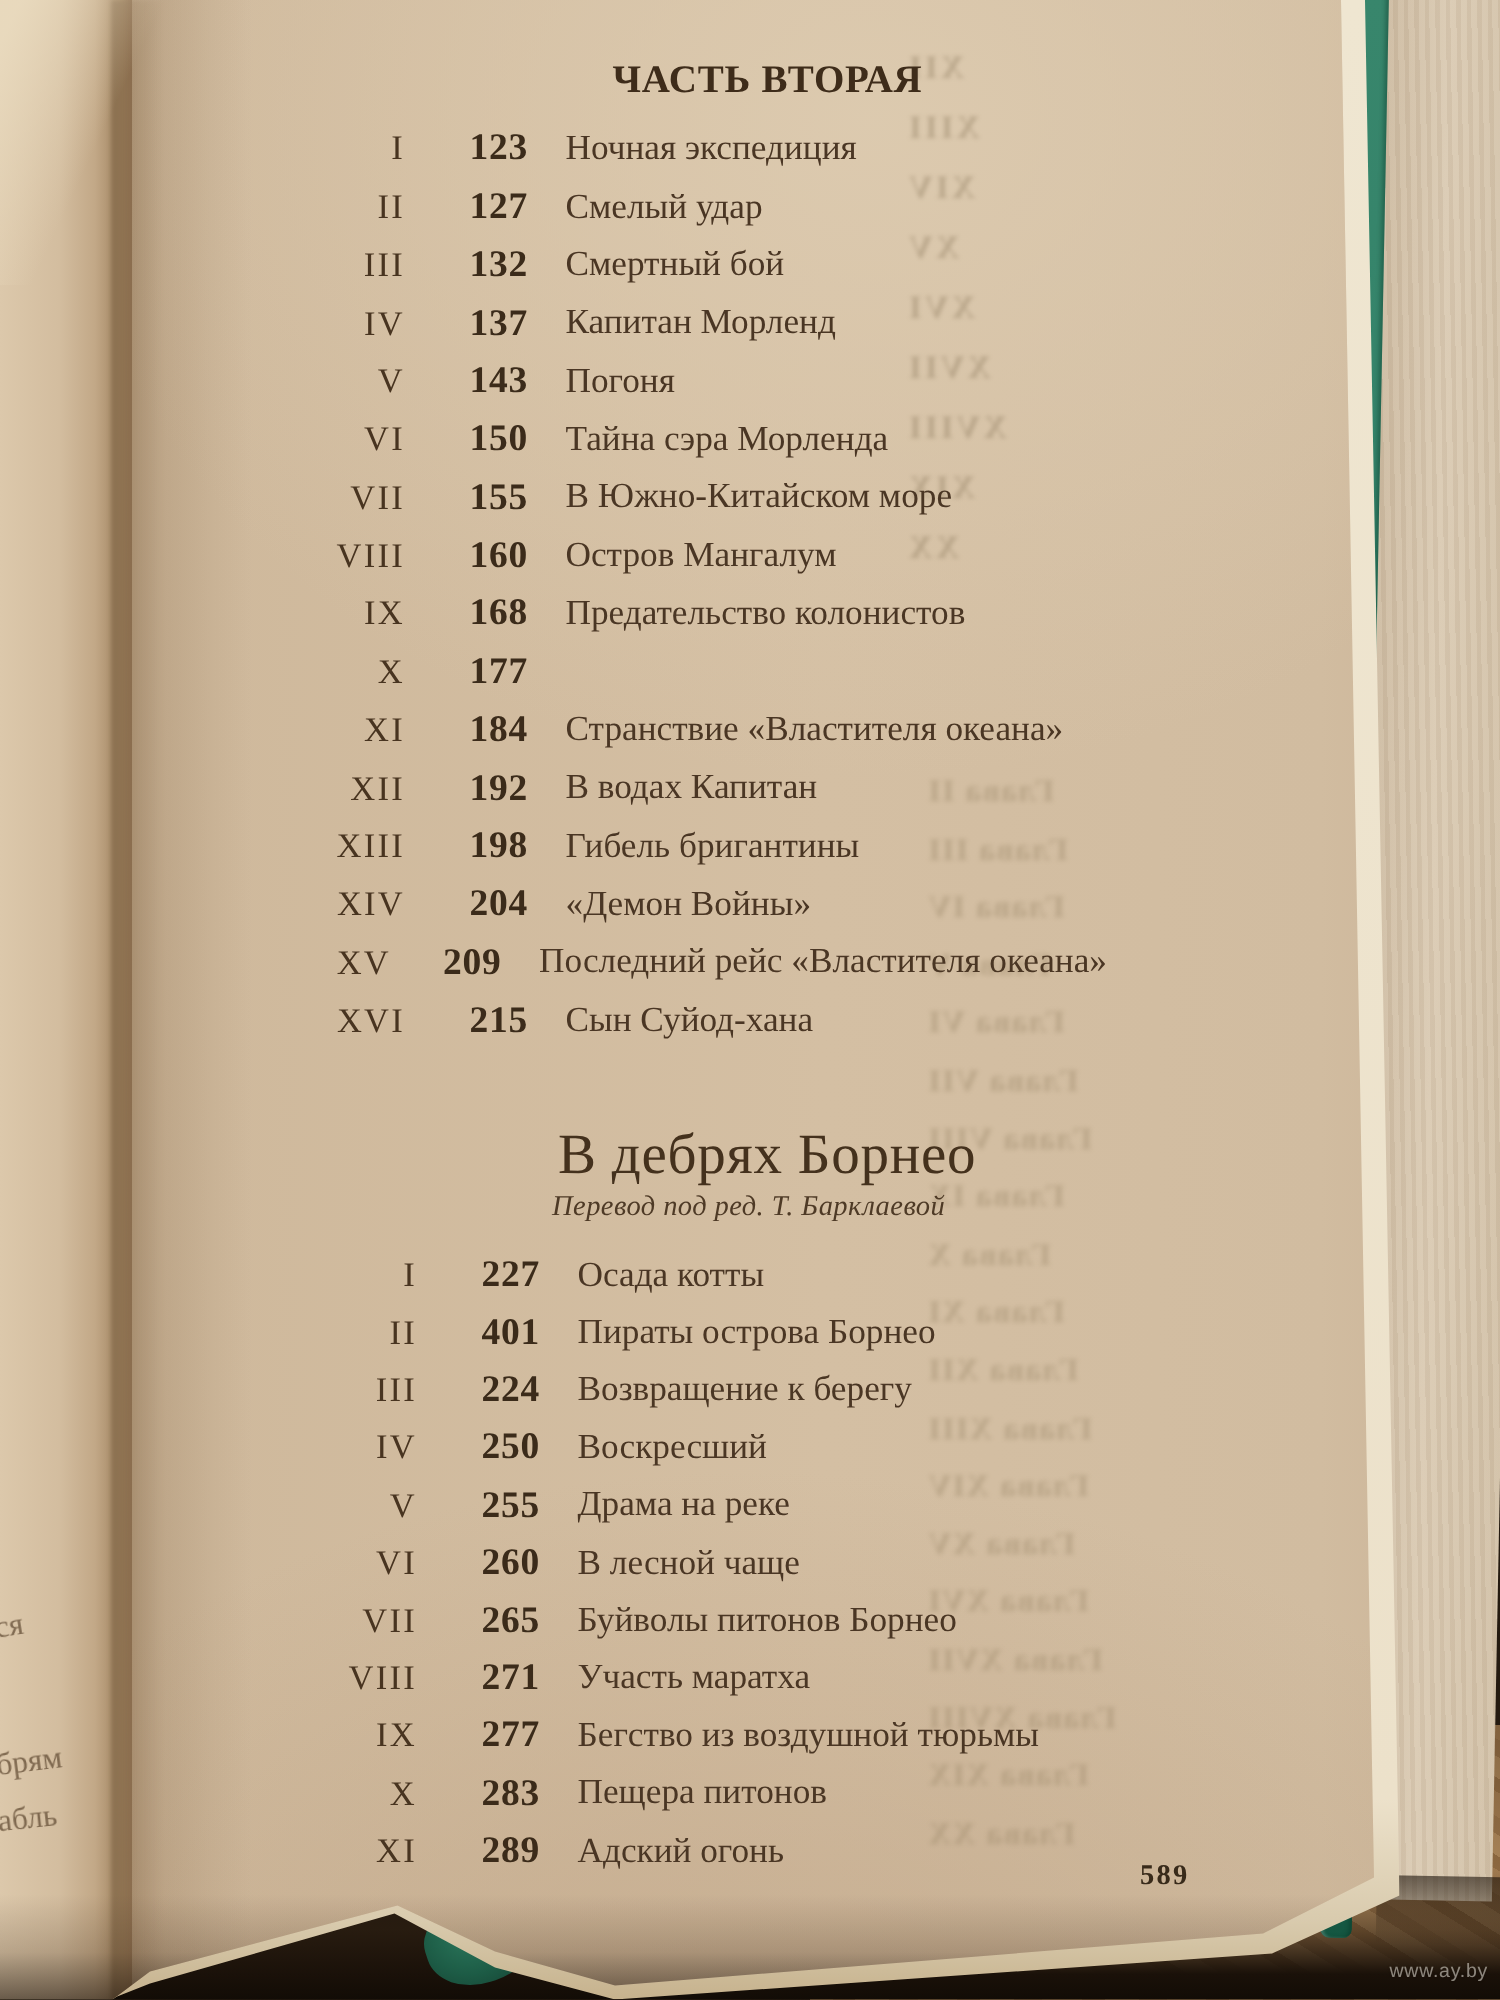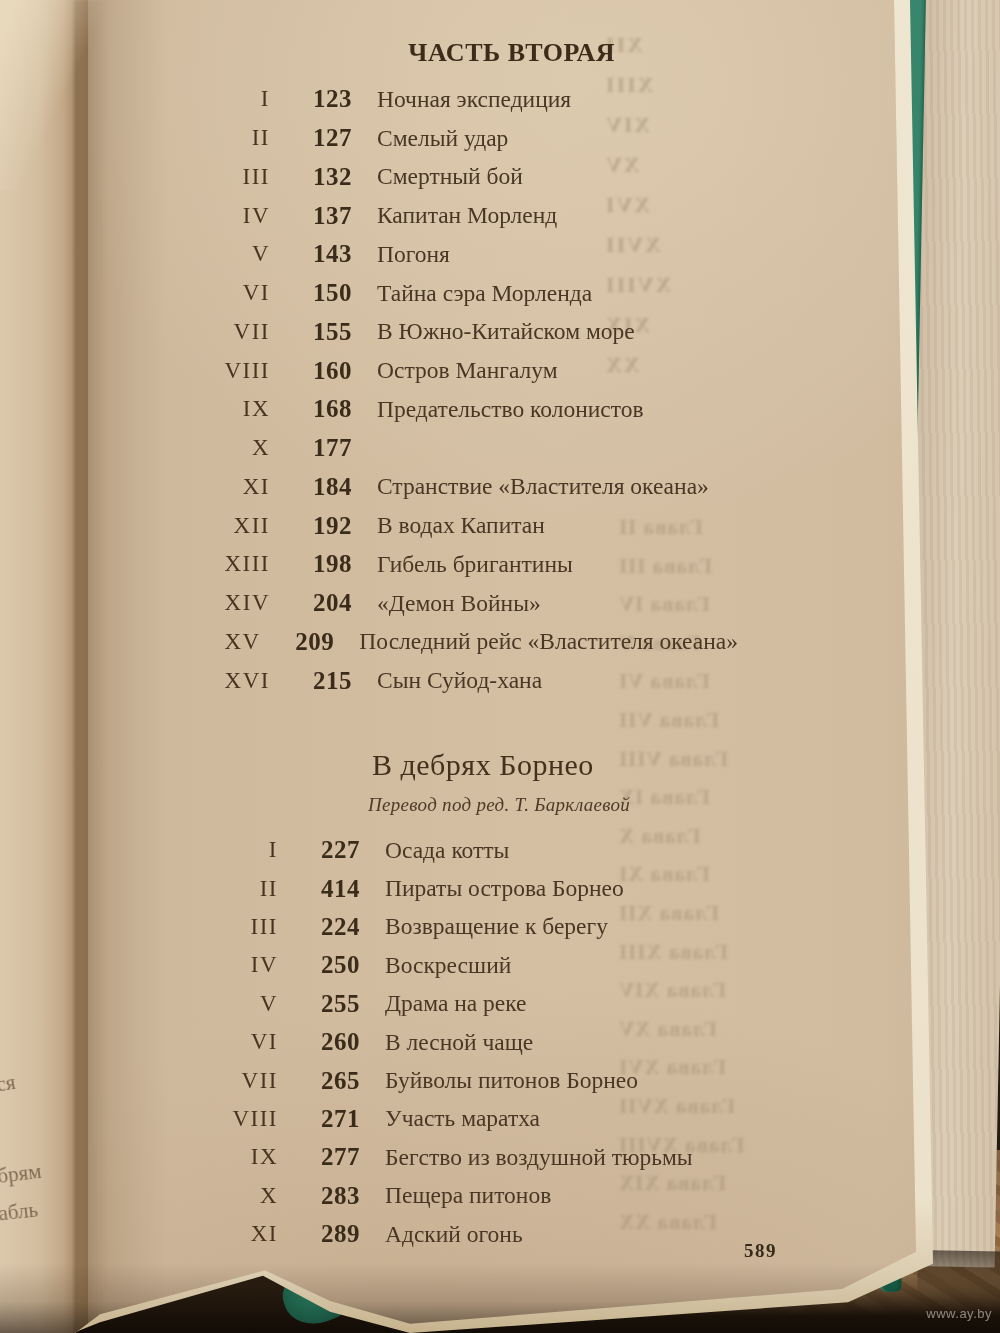--- a/index.html
+++ b/index.html
@@ -86,27 +86,27 @@
   .toc-list{position:absolute;}
   #part2-rows{left:178px;top:80px;width:560px;}
   #borneo-rows{left:186px;top:831px;width:560px;}
   .trow{display:flex;align-items:center;}
   #part2-rows .trow{height:38.75px;}
   #borneo-rows .trow{height:38.4px;}
   .c-num{width:92px;text-align:right;font-size:23px;letter-spacing:1.5px;color:#483420;}
   .c-page{width:82px;text-align:right;font-size:25px;font-weight:700;letter-spacing:.5px;color:#3b2b1a;}
   .c-title{margin-left:25px;font-size:23.5px;color:#4a3624;white-space:nowrap;}
   .section-heading{
-    position:absolute;left:372px;top:748px;font-size:30px;color:#44311d;letter-spacing:.5px;
+    position:absolute;left:372px;top:748px;font-size:38px;color:#44311d;letter-spacing:.5px;
   }
   .section-subtitle{
     position:absolute;left:368px;top:794px;font-size:19px;font-style:italic;color:#4e3a26;letter-spacing:.3px;
   }
   .folio{
-    position:absolute;left:744px;top:1240px;font-size:19px;font-weight:600;letter-spacing:1.5px;color:#382a1a;
+    position:absolute;left:760px;top:1240px;font-size:19px;font-weight:600;letter-spacing:1.5px;color:#382a1a;
   }
   
   .ghost-roman{position:absolute;left:604px;top:25px;width:112px;}
   .ghost-roman .gline{
     display:block;height:40px;line-height:40px;text-align:right;
     transform:scaleX(-1);font-size:22px;font-weight:600;letter-spacing:2px;
     color:#8f7c5f;opacity:.42;filter:blur(1.5px);
   }
   .ghost-chapters{position:absolute;left:618px;top:508px;width:192px;}
   .ghost-chapters .gline{
@@ -266,21 +266,21 @@
     <div class="section-heading">В дебрях Борнео</div>
     <div class="section-subtitle">Перевод под ред. Т. Барклаевой</div>
     <div class="toc-list" id="borneo-rows">
         <div class="trow">
           <span class="c-num">I</span>
           <span class="c-page">227</span>
           <span class="c-title">Осада котты</span>
         </div>
         <div class="trow">
           <span class="c-num">II</span>
-          <span class="c-page">414</span>
+          <span class="c-page">401</span>
           <span class="c-title">Пираты острова Борнео</span>
         </div>
         <div class="trow">
           <span class="c-num">III</span>
           <span class="c-page">224</span>
           <span class="c-title">Возвращение к берегу</span>
         </div>
         <div class="trow">
           <span class="c-num">IV</span>
           <span class="c-page">250</span>

